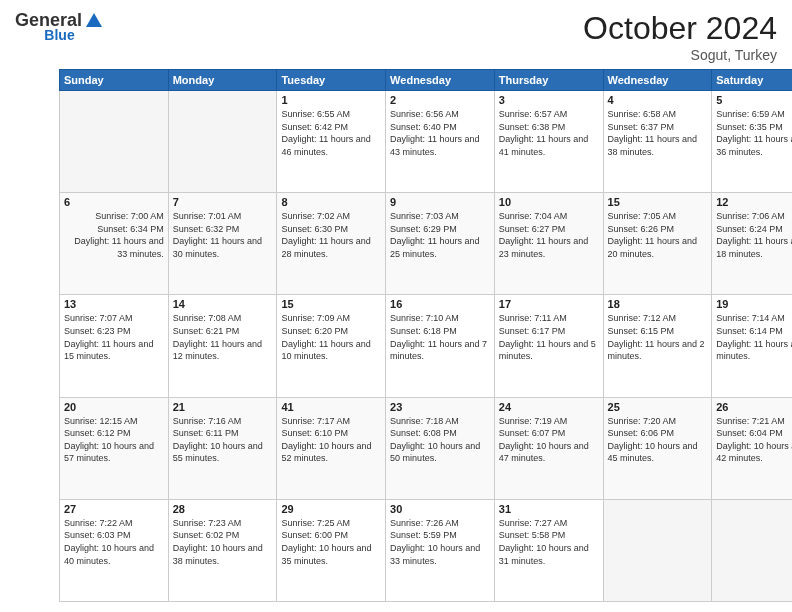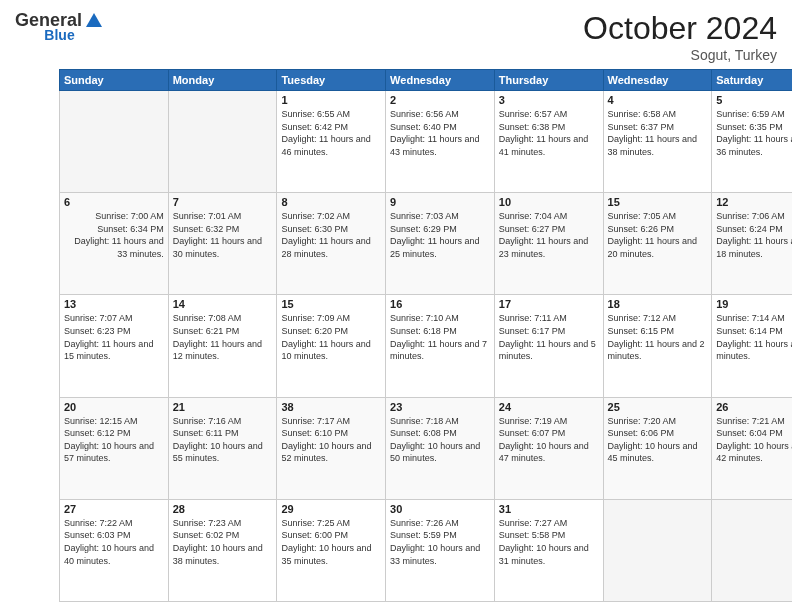--- a/index.html
+++ b/index.html
@@ -266,21 +266,21 @@
 Sunset: 6:12 PM
 Daylight: 10 hours and 57 minutes.</div>
           </td>
           <td>
             <span class="day-number">21</span>
             <div class="day-info" style="white-space: pre-line;">Sunrise: 7:16 AM
 Sunset: 6:11 PM
 Daylight: 10 hours and 55 minutes.</div>
           </td>
           <td>
-            <span class="day-number">38</span>
+            <span class="day-number">41</span>
             <div class="day-info" style="white-space: pre-line;">Sunrise: 7:17 AM
 Sunset: 6:10 PM
 Daylight: 10 hours and 52 minutes.</div>
           </td>
           <td>
             <span class="day-number">23</span>
             <div class="day-info" style="white-space: pre-line;">Sunrise: 7:18 AM
 Sunset: 6:08 PM
 Daylight: 10 hours and 50 minutes.</div>
           </td>

